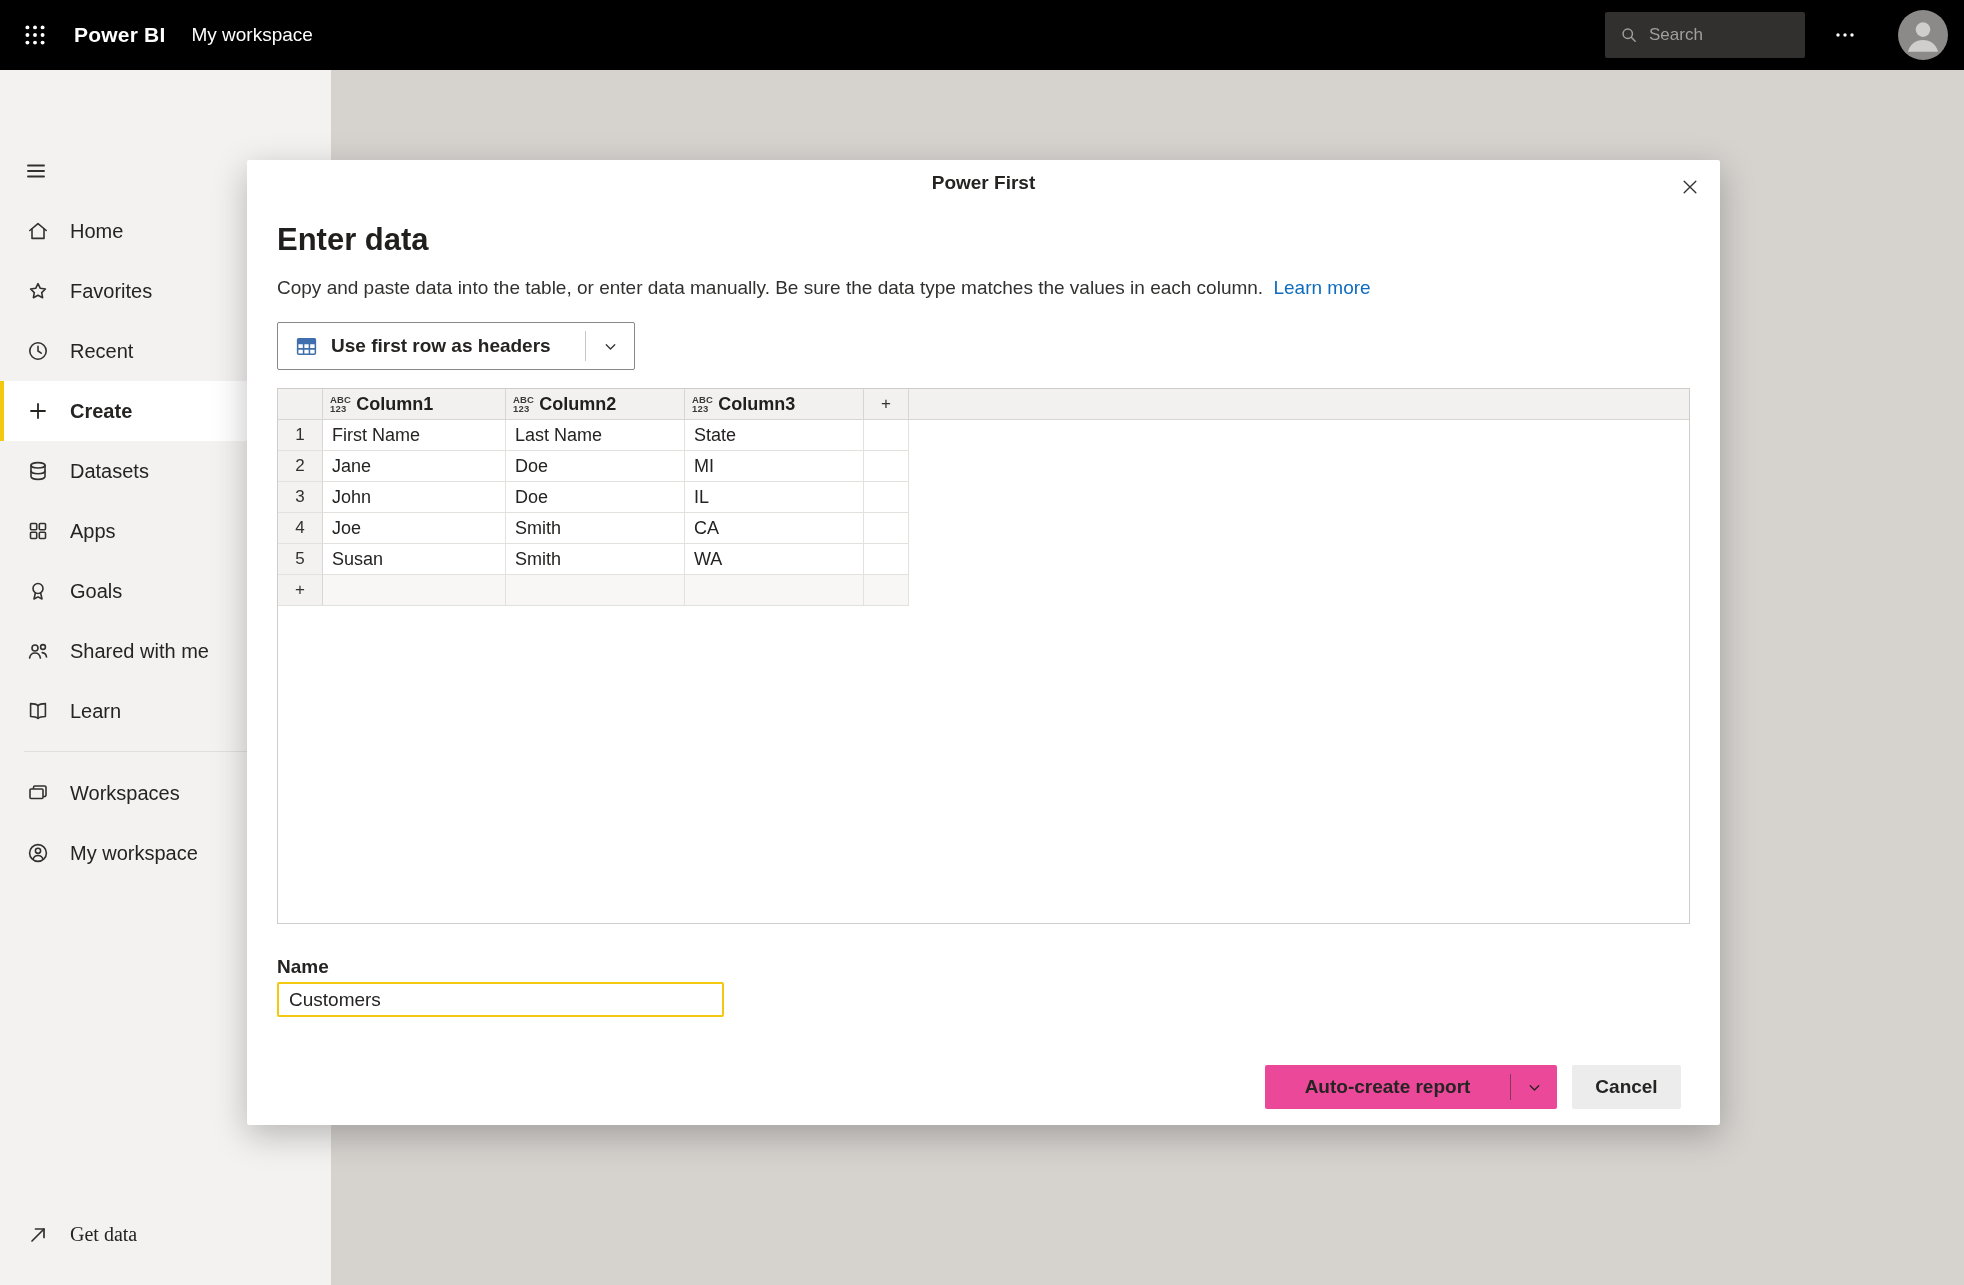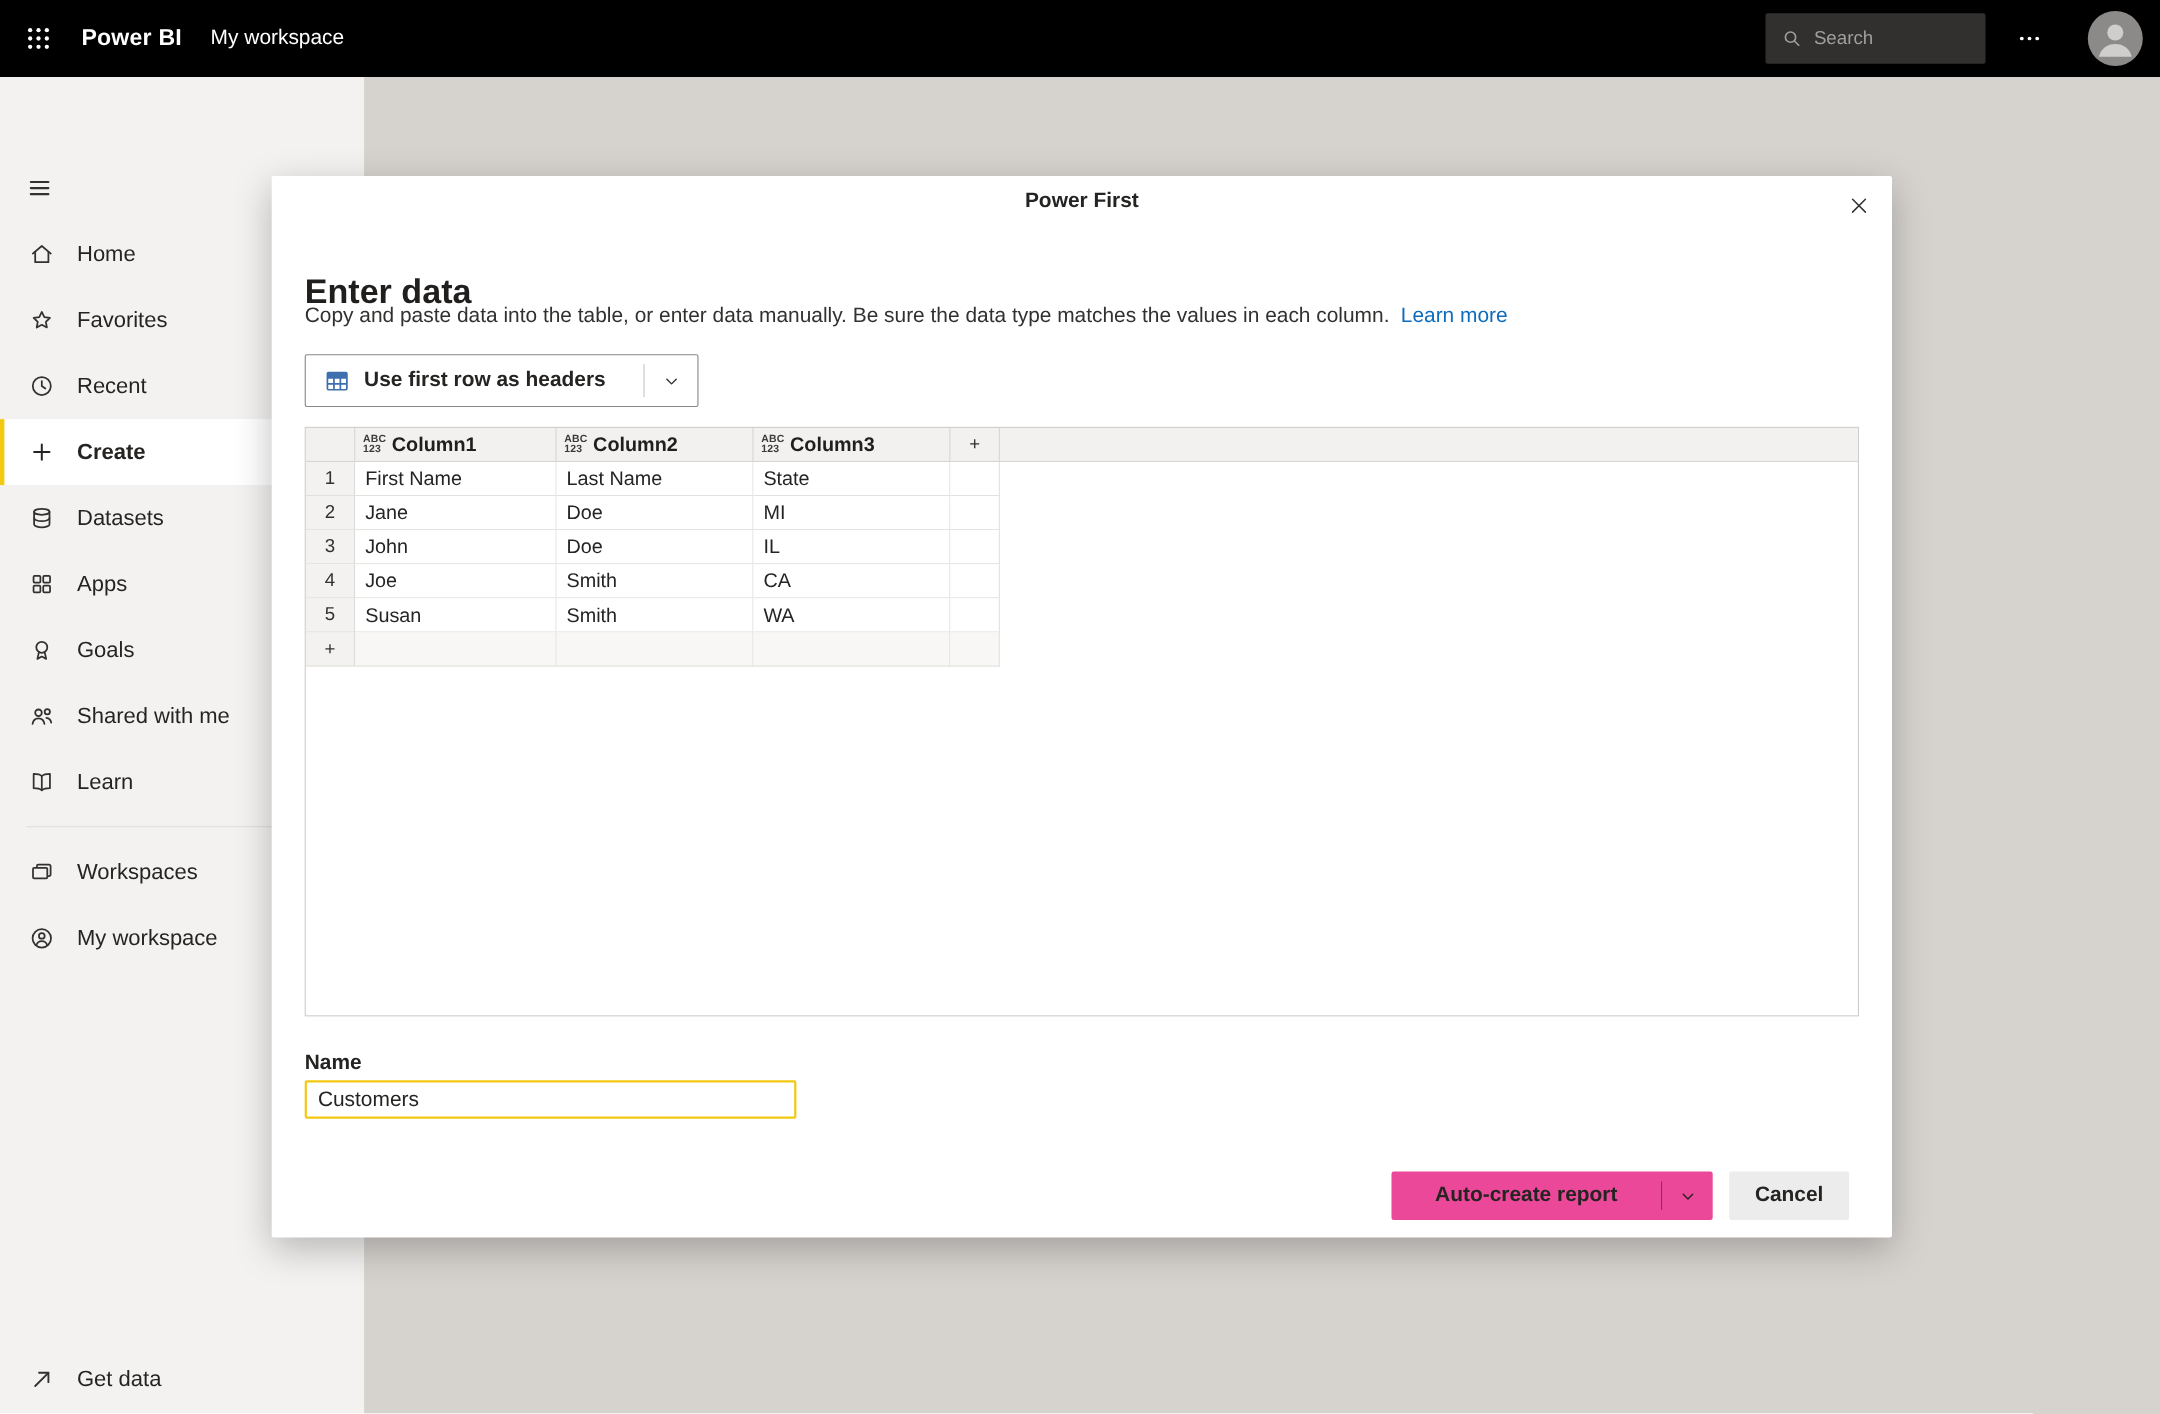--- a/index.html
+++ b/index.html
@@ -23,31 +23,31 @@
   .sidebar { position:absolute; top:70px; left:0; bottom:0; width:331px; background:#f3f2f1; z-index:10; }
   .hamburger { position:absolute; top:75px; left:10px; width:52px; height:52px; display:flex; align-items:center; justify-content:center; cursor:pointer; }
   .navlist { position:absolute; top:131px; left:0; right:0; }
   .nav-item { position:relative; display:flex; align-items:center; height:60px; padding-left:26px; cursor:pointer; }
   .nav-item .ic { width:24px; height:24px; margin-right:20px; flex:none; }
   .nav-item .lbl { font-size:20px; color:#252423; white-space:nowrap; }
   .nav-item.selected { background:#fff; }
   .nav-item.selected .lbl { font-weight:700; }
   .nav-item.selected::before { content:""; position:absolute; left:0; top:0; bottom:0; width:4px; background:#F2C811; }
   .nav-divider { height:1px; background:#e1dfdd; margin:10px 24px 11px 24px; }
-  .getdata { position:absolute; bottom:0; left:0; right:0; height:62px; display:flex; align-items:center; padding-left:26px; cursor:pointer; }
+  .getdata { position:absolute; bottom:0; left:0; right:0; height:62px; display:flex; padding-left:26px; cursor:pointer;font-family:Liberation Serif, serif; }
   .getdata .ic { width:24px; height:24px; margin-right:20px; }
   .getdata .lbl { font-size:20px; }
 
   
   .scrim { position:absolute; top:70px; left:331px; right:0; bottom:0; background:#d6d3cf; z-index:15; }
   .dialog { position:absolute; top:160px; left:247px; width:1473px; height:965px; background:#fff; border-radius:2px;
             box-shadow:0 10px 34px rgba(0,0,0,.25); z-index:20; }
   .dlg-title { position:absolute; top:12px; left:0; right:0; text-align:center; font-size:19px; font-weight:600; color:#252423; }
   .dlg-close { position:absolute; top:9px; right:12px; width:36px; height:36px; display:flex; align-items:center; justify-content:center; cursor:pointer; }
-  .dlg-heading { position:absolute; top:62px; left:30px; font-size:31px; font-weight:600; color:#201f1e;margin-top:25px; }
+  .dlg-heading { position:absolute; top:62px; left:30px; font-size:31px; font-weight:600; color:#201f1e; }
   .dlg-desc { position:absolute; top:117px; left:30px; font-size:19px; color:#323130; }
   .dlg-desc a { color:#0F6CBD; text-decoration:none; margin-left:5px; cursor:pointer; }
 
   .first-row-btn { position:absolute; top:162px; left:30px; width:358px; height:48px; border:1px solid #8a8886; border-radius:2px;
                    background:#fff; display:flex; align-items:center; padding-left:16px; cursor:pointer; }
   .first-row-btn .cap { font-size:19px; font-weight:600; color:#252423; margin-left:12px; }
   .first-row-btn .sep { width:1px; align-self:stretch; margin:8px 0; background:#c8c6c4; margin-left:auto; }
   .first-row-btn .chev { width:48px; display:flex; align-items:center; justify-content:center; }
 
   

